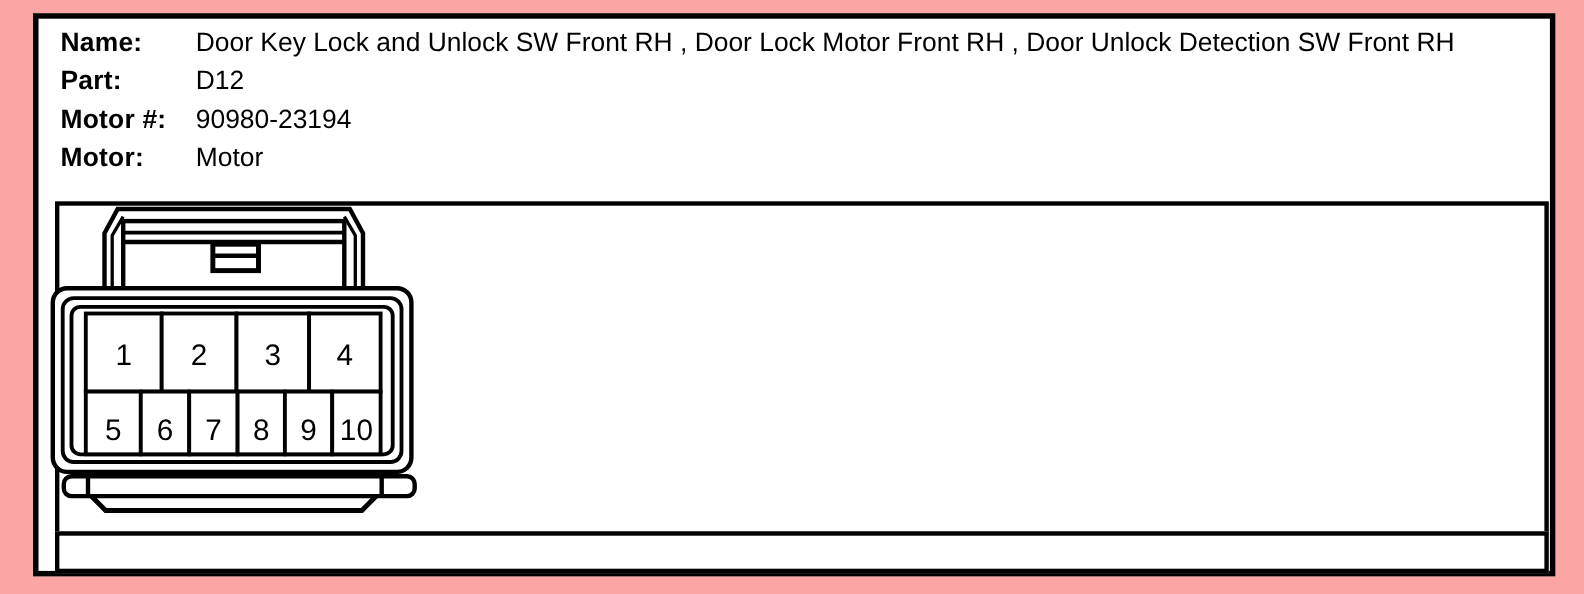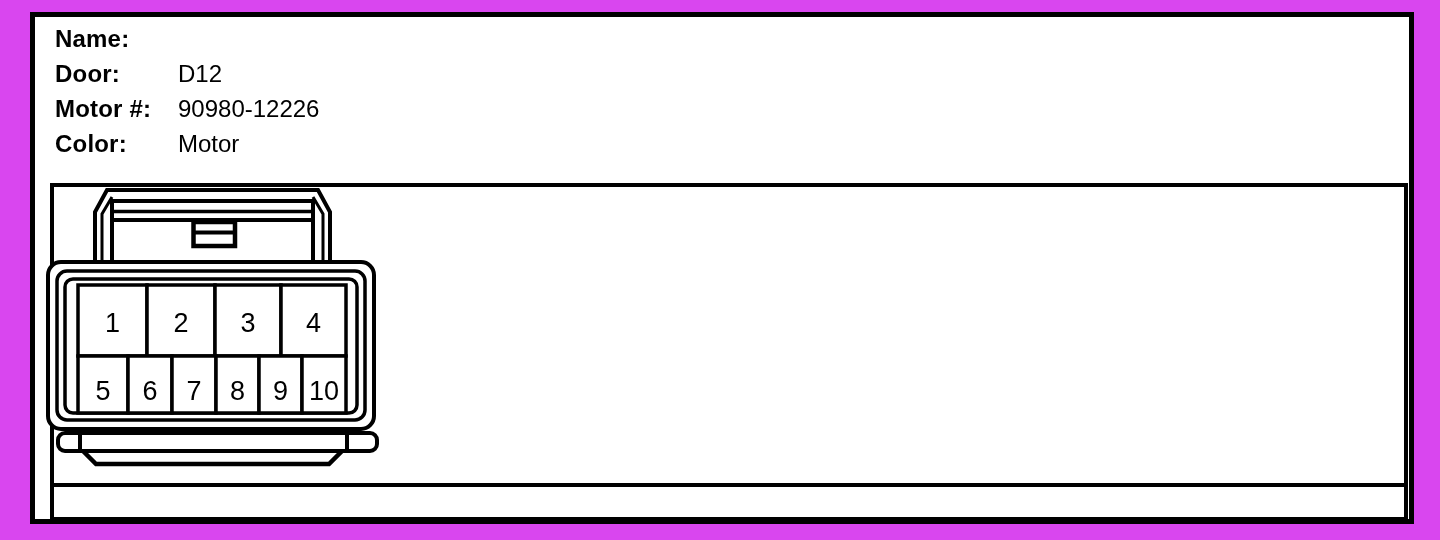--- a/index.html
+++ b/index.html
@@ -8,21 +8,21 @@
     width: 1440px;
     height: 540px;
     background: #ffffff;
     overflow: hidden;
     font-family: "Liberation Sans", sans-serif;
   }
   .stage {
     position: relative;
     width: 1440px;
     height: 540px;
-    background: #d946ef;
+    background: #fca5a5;
     text-align: center;
   }
   
   .outer-box {
     position: absolute;
     left: 30px;
     top: 12px;
     width: 1384px;
     height: 512px;
     border: 5px solid #000000;
@@ -93,31 +93,32 @@
 </style>
 </head>
 <body>
 
 <div class="stage">
 
   <div class="outer-box">
 
     <div class="field-row r1">
       <span class="field-label">Name:</span>
+      <span class="field-value">Door Key Lock and Unlock SW Front RH , Door Lock Motor Front RH , Door Unlock Detection SW Front RH</span>
     </div>
     <div class="field-row r2">
-      <span class="field-label">Door:</span>
+      <span class="field-label">Part:</span>
       <span class="field-value">D12</span>
     </div>
     <div class="field-row r3">
       <span class="field-label">Motor #:</span>
-      <span class="field-value">90980-12226</span>
+      <span class="field-value">90980-23194</span>
     </div>
     <div class="field-row r4">
-      <span class="field-label">Color:</span>
+      <span class="field-label">Motor:</span>
       <span class="field-value">Motor</span>
     </div>
 
   </div>
 
   <div class="diagram-panel"></div>
   <div class="bottom-strip"></div>
 
   <svg class="connector-svg" viewBox="40 183 364 300" xmlns="http://www.w3.org/2000/svg">
 

